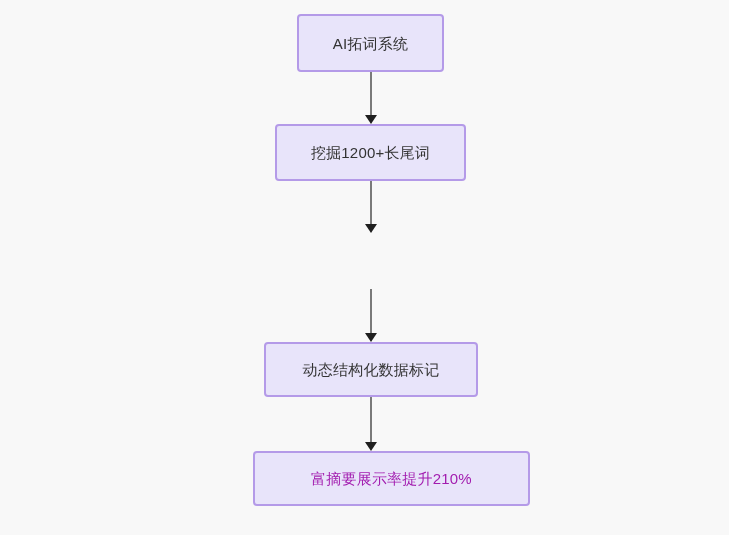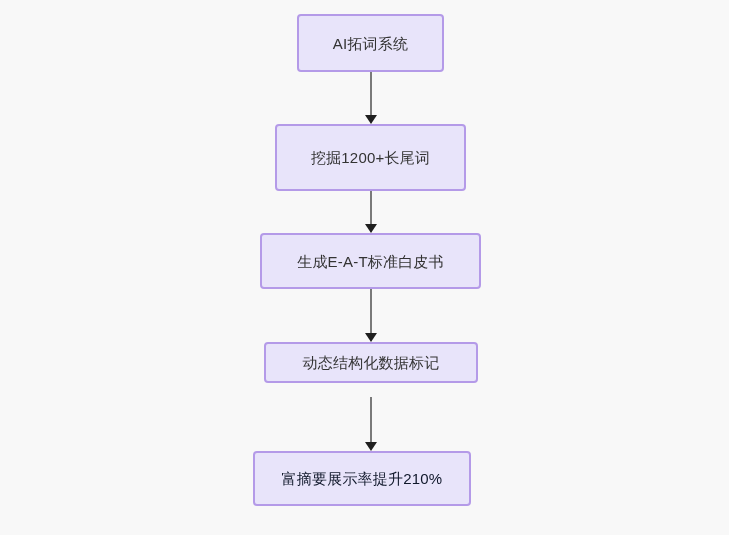--- a/index.html
+++ b/index.html
@@ -72,18 +72,17 @@
   <div class="edge" id="edge-2" style="left: 371px; top: 289px; height: 53px;">
     <div class="edge-line" style="height: 45px; background: rgb(122, 122, 122);"></div>
     <div class="edge-head" style="top: 44px; border-top-color: rgb(31, 31, 31);"></div>
   </div>
   <div class="edge" id="edge-3" style="left: 371px; top: 397px; height: 54px;">
     <div class="edge-line" style="height: 46px; background: rgb(122, 122, 122);"></div>
     <div class="edge-head" style="top: 45px; border-top-color: rgb(31, 31, 31);"></div>
   </div>
 
   <div class="node" id="node-0" style="left: 297px; top: 14px; width: 147px; height: 58px; background: rgb(232, 228, 250); border-color: rgb(180, 154, 232); color: rgb(51, 51, 51);">AI拓词系统</div>
-  <div class="node" id="node-1" style="left: 275px; top: 124px; width: 191px; height: 67px; background: rgb(232, 228, 250); border-color: rgb(180, 154, 232); color: rgb(51, 51, 51);">挖掘1200+长尾词</div>
-  <div class="node" id="node-2" style="left: 260px; top: 233px; width: 221px; height: 56px; background: rgb(232, 228, 250); border-color: rgb(180, 154, 232); color: rgb(51, 51, 51);">生成E-A-T标准白皮书</div>
-  <div class="node" id="node-3" style="left: 264px; top: 342px; width: 214px; height: 41px; background: rgb(232, 228, 250); border-color: rgb(180, 154, 232); color: rgb(51, 51, 51);">动态结构化数据标记</div>
-  <div class="node" id="node-4" style="left: 253px; top: 451px; width: 218px; height: 55px; background: rgb(232, 228, 250); border-color: rgb(180, 154, 232); color: #0f172a;">富摘要展示率提升210%</div>
+  <div class="node" id="node-1" style="left: 275px; top: 124px; width: 191px; height: 57px; background: rgb(232, 228, 250); border-color: rgb(180, 154, 232); color: rgb(51, 51, 51);">挖掘1200+长尾词</div>
+  <div class="node" id="node-3" style="left: 264px; top: 342px; width: 214px; height: 55px; background: rgb(232, 228, 250); border-color: rgb(180, 154, 232); color: rgb(51, 51, 51);">动态结构化数据标记</div>
+  <div class="node" id="node-4" style="left: 253px; top: 451px; width: 277px; height: 55px; background: rgb(232, 228, 250); border-color: rgb(180, 154, 232); color: #a21caf;">富摘要展示率提升210%</div>
 
 </div>
 
 </body></html>

